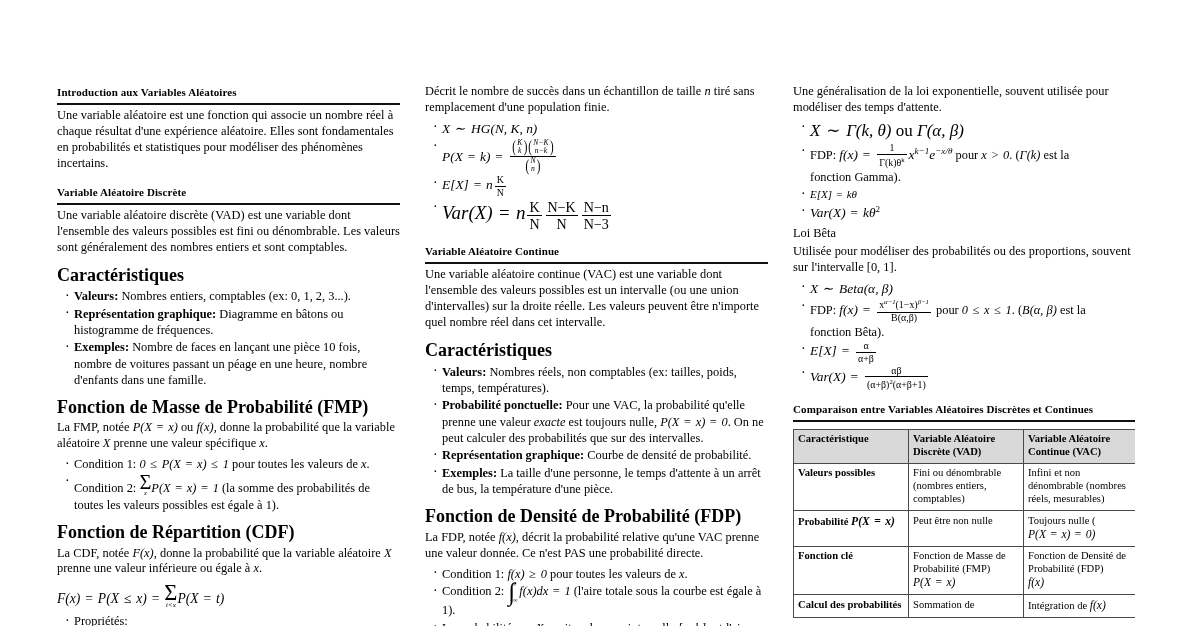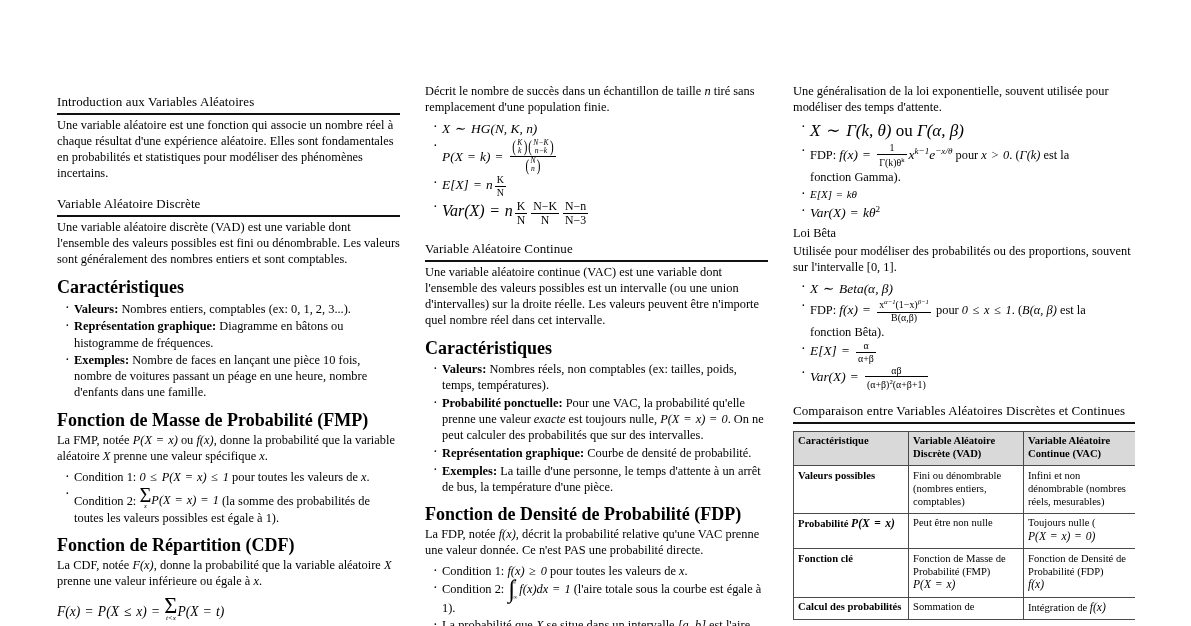--- a/index.html
+++ b/index.html
@@ -33,23 +33,23 @@
   }
   .col {
     width: 343px;
     flex: 0 0 343px;
     overflow: hidden;
   }
   .col.c3 { width: 350px; flex: 0 0 350px; }
 
   h1.sec {
     font-family: "Liberation Serif", "DejaVu Serif", serif;
-    font-size: 13px;
-    font-weight: normal;
-    margin: 12px 0 3px 0;
+    font-size: 11px;
+    font-weight: bold;
+    margin: 4px 0 3px 0;
     padding: 0 0 4px 0;
     border-bottom: 2.2px solid #111;
     line-height: 1.18;
     letter-spacing: 0.1px;
   }
   h1.sec.tight { margin-top: 14px; }
   h2.sub {
     font-size: 18px;
     font-weight: bold;
     margin: 9px 0 2px 0;
@@ -269,21 +269,21 @@
 
     <div class="col c2">
 
       <p class="body"><span>Décrit le nombre de succès dans un échantillon de taille </span><span class="m">n</span><span> tiré sans remplacement d'une population finie.</span></p>
 
       <ul class="bul">
         <li><span class="m" style="font-size:13.4px">X <span class="mop">∼</span> HG(N, K, n)</span></li>
         <li><span class="m" style="font-size:13.4px">P(X <span class="mop">=</span> k) <span class="mop">=</span>
           <span class="frac big"><span class="num"><span class="binom"><span class="par l">(</span><span class="stack">K<br>k</span><span class="par r">)</span></span><span class="binom"><span class="par l">(</span><span class="stack">N−K<br>n−k</span><span class="par r">)</span></span></span><span class="den"><span class="binom"><span class="par l">(</span><span class="stack">N<br>n</span><span class="par r">)</span></span></span></span></span></li>
         <li><span class="m" style="font-size:13.4px">E[X] <span class="mop">=</span> n<span class="frac"><span class="num">K</span><span class="den">N</span></span></span></li>
-        <li><span class="m" style="font-size:16px">Var(X) <span class="mop">=</span> n<span class="frac"><span class="num">K</span><span class="den">N</span></span><span class="frac"><span class="num">N−K</span><span class="den">N</span></span><span class="frac"><span class="num">N−n</span><span class="den">N−3</span></span></span></li>
+        <li><span class="m" style="font-size:19px">Var(X) <span class="mop">=</span> n<span class="frac"><span class="num">K</span><span class="den">N</span></span><span class="frac"><span class="num">N−K</span><span class="den">N</span></span><span class="frac"><span class="num">N−n</span><span class="den">N−3</span></span></span></li>
       </ul>
 
       <h1 class="sec tight">Variable Aléatoire Continue</h1>
       <p class="body">Une variable aléatoire continue (VAC) est une variable dont l'ensemble des valeurs possibles est un intervalle (ou une union d'intervalles) sur la droite réelle. Les valeurs peuvent être n'importe quel nombre réel dans cet intervalle.</p>
 
       <h2 class="sub">Caractéristiques</h2>
       <ul class="bul">
         <li><b>Valeurs:</b> <span>Nombres réels, non comptables (ex: tailles, poids, temps, températures).</span></li>
         <li><b>Probabilité ponctuelle:</b> <span>Pour une VAC, la probabilité qu'elle prenne une valeur </span><i>exacte</i><span> est toujours nulle, </span><span class="m">P(X <span class="mop">=</span> x) <span class="mop">=</span> 0</span><span>. On ne peut calculer des probabilités que sur des intervalles.</span></li>
         <li><b>Représentation graphique:</b> <span>Courbe de densité de probabilité.</span></li>

